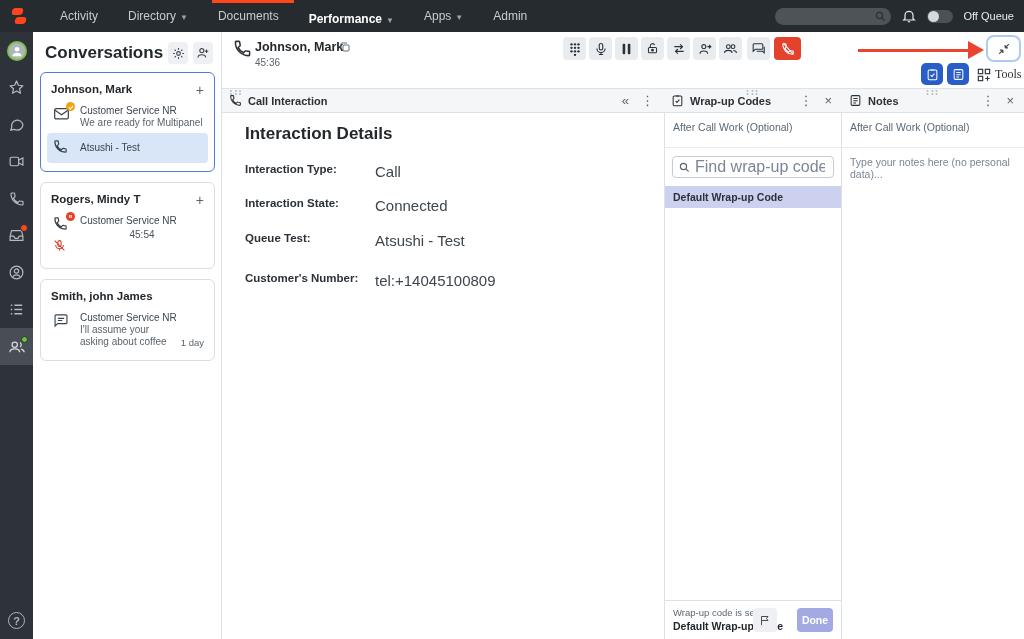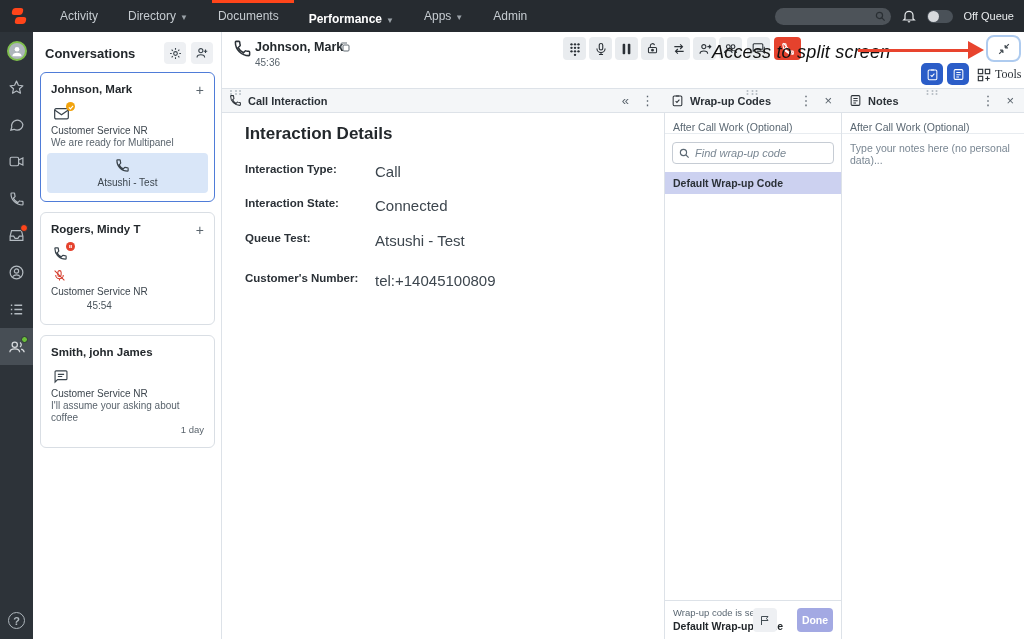--- a/index.html
+++ b/index.html
@@ -40,29 +40,29 @@
   .avatar-ring { width:20px; height:20px; border-radius:50%; border:2px solid #7fbf4d;
     background:#aeb6bc; display:flex; align-items:center; justify-content:center; overflow:hidden; }
   .rail-help { position:absolute; left:0; bottom:10px; width:33px; display:flex; justify-content:center; }
   .help-circle { width:17px; height:17px; border-radius:50%; border:1.5px solid #aeb6bc; color:#aeb6bc;
     font-size:11px; display:flex; align-items:center; justify-content:center; font-weight:bold; }
 
   
   .convo { position:absolute; left:33px; top:32px; width:189px; height:607px; background:#fff;
     border-right:1px solid #dde2e8; z-index:10; }
   .convo-head { display:flex; align-items:center; padding:10px 8px 8px 12px; }
-  .convo-title { font-size:13px; font-weight:bold; color:#23282c; flex:1; }
+  .convo-title { font-size:17px; font-weight:bold; color:#23282c; flex:1; }
   .icon-btn { width:22px; height:22px; border-radius:4px; background:#eef0f3; display:flex;
     align-items:center; justify-content:center; cursor:pointer; margin-left:5px; color:#3a444c; }
   .card { margin:0 6px 10px 7px; border:1px solid #d9dee4; border-radius:6px; background:#fff;
     padding:8px 6px 8px 6px; position:relative; }
   .card.selected { border:1.5px solid #4f7cd8; }
   .card-name { font-size:11.5px; font-weight:bold; color:#23282c; padding:2px 4px 6px 4px; }
   .card-plus { position:absolute; right:10px; top:9px; font-size:14px; color:#5a646d; cursor:pointer; }
-  .crow { display:flex; padding:4px 4px; border-radius:4px; align-items:flex-start; cursor:pointer;flex-direction:column; }
+  .crow { display:flex; padding:4px 4px; border-radius:4px; align-items:flex-start; cursor:pointer; }
   .crow.active { background:#d9e6f8; align-items:center; min-height:30px; }
   .crow-icon { width:18px; margin:1px 9px 0 2px; position:relative; flex-shrink:0; color:#3a444c; }
   .crow-text { font-size:10px; color:#3d464e; line-height:12px; flex:1; }
   .crow-text .l2 { color:#5a646d; }
   .crow-meta { font-size:9.5px; color:#5a646d; margin-left:4px; white-space:nowrap; align-self:flex-end; }
   .mini-badge { position:absolute; right:-4px; top:-4px; width:9px; height:9px; border-radius:50%;
     display:flex; align-items:center; justify-content:center; }
   .mini-badge.orange { background:#f2a30d; }
   .mini-badge.red { background:#e5422d; }
   .timer-right { text-align:center; font-size:10px; color:#4a545c; margin-top:2px; }
@@ -107,25 +107,25 @@
   .ci-head { left:222px; width:442px; }
   .ci-grip { left:8px; transform:none; }
   .ci-heading { position:absolute; left:245px; top:124px; font-size:17px; font-weight:bold; color:#23282c; }
   .field-row { position:absolute; left:245px; width:400px; display:flex; }
   .field-label { width:130px; font-size:11.5px; font-weight:bold; color:#2b3137; }
   .field-value { font-size:15px; color:#3d464e; }
 
   .wrap-panel { position:absolute; left:664px; top:88px; width:178px; height:551px; background:#fff;
     border-left:1px solid #dde2e8; border-right:1px solid #dde2e8; }
   .wrap-head { left:664px; width:178px; }
-  .acw-row { font-size:10.5px; color:#5a6772; padding:8px 8px 0 8px; border-bottom:1px solid #e8ecf0; }
+  .acw-row { font-size:10.5px; color:#5a6772; padding:8px 8px 14px 8px; border-bottom:1px solid #e8ecf0; }
   .search-box { margin:8px 7px 8px 7px; height:22px; border:1px solid #c6ccd4; border-radius:4px;
     display:flex; align-items:center; padding:0 6px; gap:5px; background:#fff; }
-  .search-box input { border:none; outline:none; font-size:11px; width:130px; color:#2b3137;
-    font-family:"Liberation Sans", sans-serif;font-style:italic; }
+  .search-box input { border:none; outline:none; font-size:16px; width:130px; color:#2b3137;
+    font-family:"Liberation Sans", sans-serif; }
   .search-box input::placeholder { color:#7a8793; }
   .wrap-item { background:#ccd1f0; font-size:10.5px; font-weight:bold; color:#2b3137;
     padding:5px 8px; cursor:pointer; }
   .wrap-footer { position:absolute; left:0; bottom:0; width:176px; height:39px; border-top:1px solid #dde2e8;
     background:#fff; }
   .wf-status { position:absolute; left:8px; top:6px; font-size:9.5px; color:#5a6772; }
   .wf-code { position:absolute; left:8px; top:19px; font-size:10.5px; font-weight:bold; color:#23282c; }
   .flag-btn { position:absolute; right:64px; top:7px; width:24px; height:24px; background:#eef0f3;
     border-radius:4px; display:flex; align-items:center; justify-content:center; cursor:pointer; color:#3a444c; }
   .done-btn { position:absolute; right:8px; top:7px; width:36px; height:24px; background:#a3a9e3;
@@ -400,21 +400,20 @@
         </svg>
     </div>
     <div class="cc-btn danger" style="left:552px">
       <svg width="14" height="14" viewBox="0 0 24 24" fill="none" stroke="#fff" stroke-width="1.9">
           <path d="M6.6 10.8a15 15 0 0 0 6.6 6.6l2.2-2.2c.3-.3.7-.4 1-.2 1.2.4 2.4.6 3.6.6.6 0 1 .4 1 1V20c0 .6-.4 1-1 1C10.6 21 3 13.4 3 4c0-.6.4-1 1-1h3.5c.6 0 1 .4 1 1 0 1.3.2 2.5.6 3.6.1.3 0 .7-.2 1z"></path>
           <path d="M4 2l17 19"></path>
         </svg>
     </div>
   </div>
 
-  <div class="annotation">Access to split screen</div>
   <div class="arrow-line"></div>
   <div class="arrow-head"></div>
   <div class="split-btn">
     <svg width="14" height="14" viewBox="0 0 16 16" fill="none" stroke="#444c53" stroke-width="1.4">
         <path d="M13.5 2.5L9.3 6.7M9.3 6.7V3.4M9.3 6.7h3.3M2.5 13.5l4.2-4.2M6.7 9.3v3.3M6.7 9.3H3.4"></path>
       </svg>
   </div>
 
   <div class="blue-btn" style="left:921px">
     <svg width="13" height="13" viewBox="0 0 24 24" fill="none" stroke="#fff" stroke-width="1.9">

